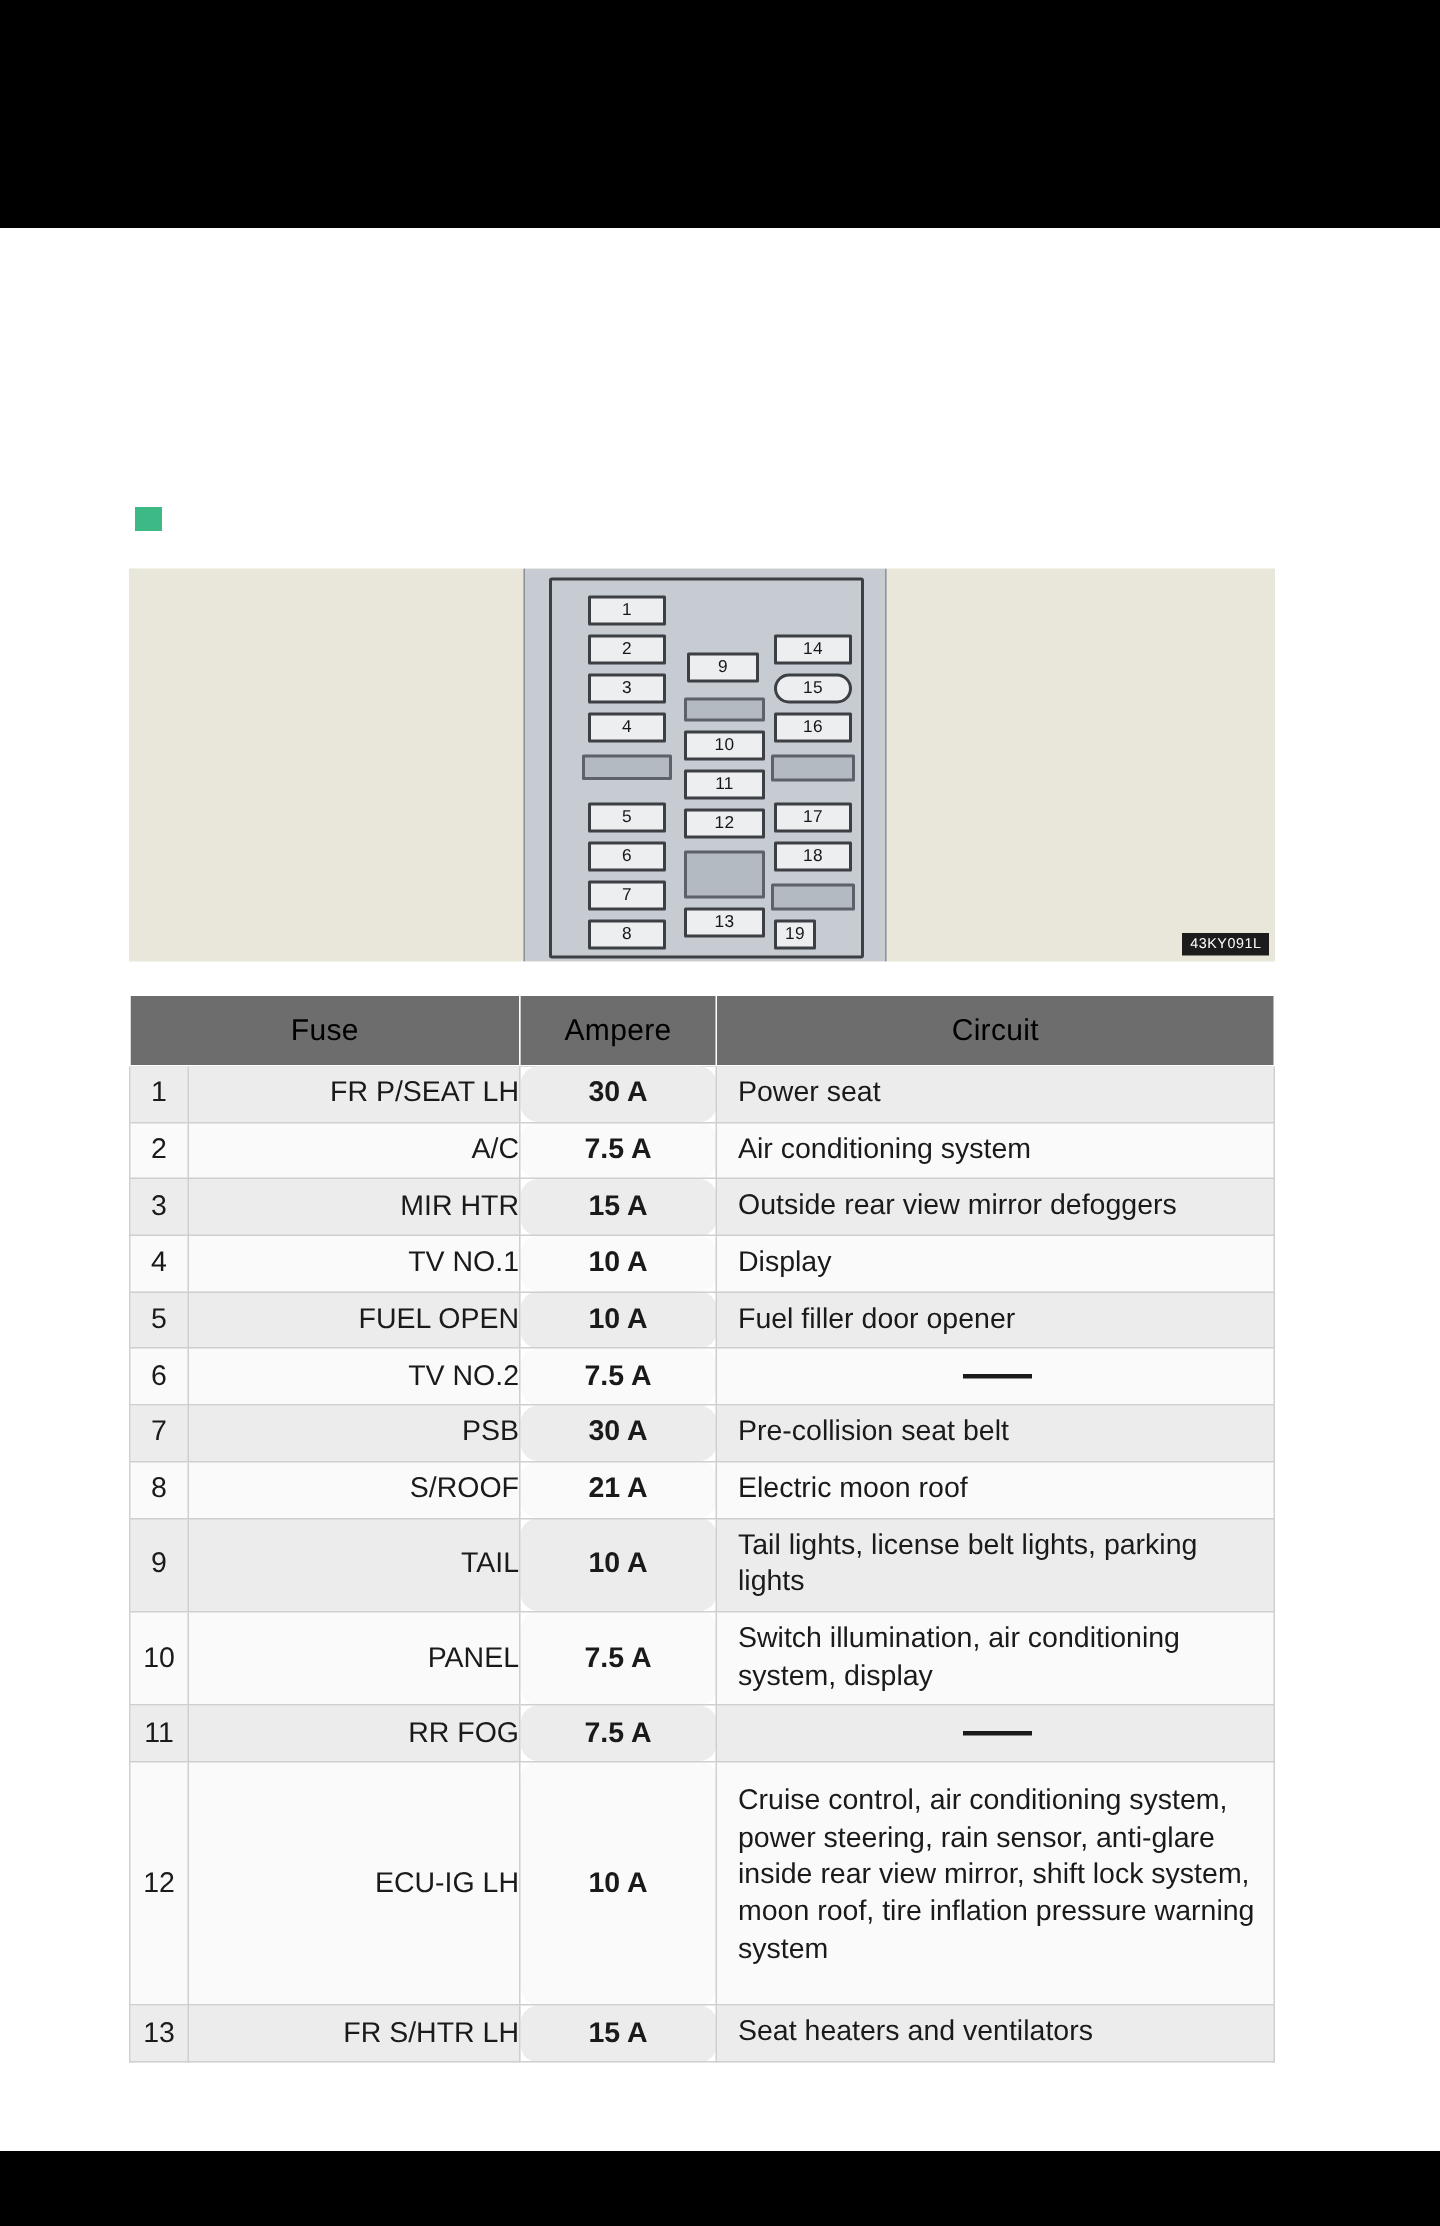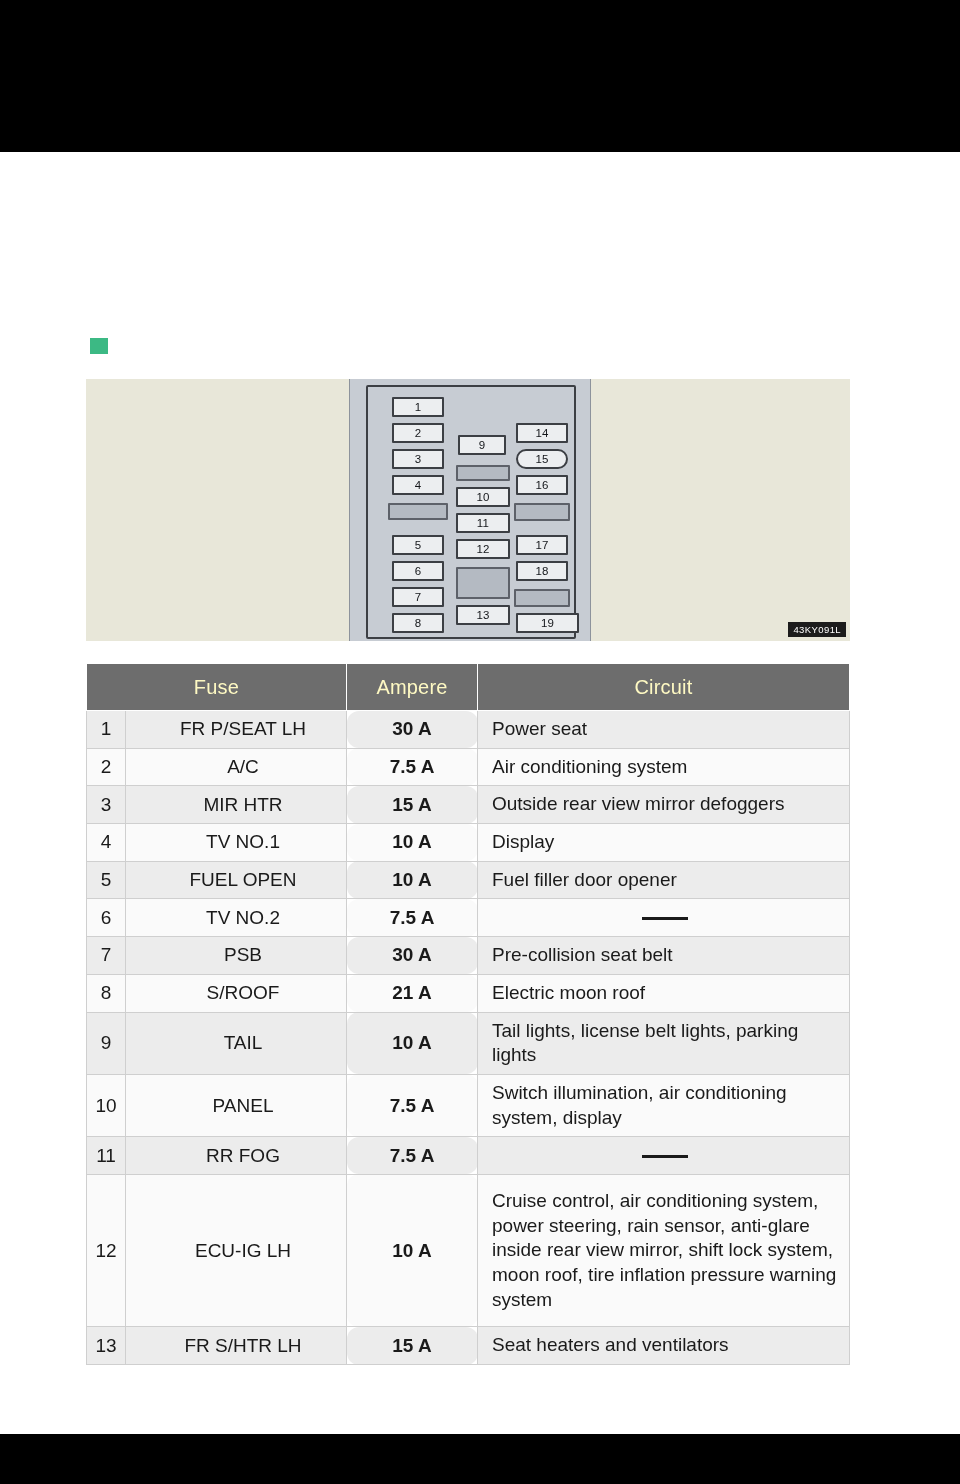--- a/index.html
+++ b/index.html
@@ -138,21 +138,21 @@
   .ftable {
     position: absolute;
     left: 86px;
     top: 511px;
     width: 764px;
     border-collapse: collapse;
     font-family: "Liberation Sans", sans-serif;
   }
   .ftable th {
     background: #6d6d6d;
-    color: #fef9c3;
+    color: #000000;
     font-weight: normal;
     font-size: 20px;
     height: 44px;
     border: 1px solid #ffffff;
     letter-spacing: 0.2px;
   }
   .ftable td {
     border: 1px solid #cfcfcf;
     font-size: 19px;
     color: #1a1a1a;
@@ -161,21 +161,21 @@
   }
   .ftable tr.odd td { background: #ececec; }
   .ftable tr.even td { background: #fafafa; }
   .c-num {
     width: 38px;
     text-align: center;
     font-size: 17px;
   }
   .c-fuse {
     width: 206px;
-    text-align: center;
+    text-align: right;
     padding-left: 14px !important;
     font-size: 20px;
     margin-top: 48px;
   }
   .c-amp {
     width: 130px;
     text-align: center;
     font-weight: bold;
     font-size: 20px;
     border-radius: 12px;
@@ -264,21 +264,21 @@
             <span>16</span>
           </div>
         <div class="fuse blank" style="left:146px; top:116px; width:56px; height:18px;"></div>
         <div class="fuse" style="left:148px; top:148px; width:52px; height:20px;">
             <span>17</span>
           </div>
         <div class="fuse" style="left:148px; top:174px; width:52px; height:20px;">
             <span>18</span>
           </div>
         <div class="fuse blank" style="left:146px; top:202px; width:56px; height:18px;"></div>
-        <div class="fuse" style="left:148px; top:226px; width:63px; height:20px;">
+        <div class="fuse" style="left:148px; top:226px; width:28px; height:20px;">
             <span>19</span>
           </div>
       </div>
       <div class="img-code">43KY091L</div>
     </div>
 
     <table class="ftable">
       <thead>
         <tr>
           <th colspan="2">Fuse</th>
@@ -350,21 +350,21 @@
         <tr class="odd">
           <td class="c-num">11</td>
           <td class="c-fuse">RR FOG</td>
           <td class="c-amp">7.5 A</td>
           <td class="c-circ dash-wrap"><span class="dash"></span></td>
         </tr>
         <tr class="even">
           <td class="c-num">12</td>
           <td class="c-fuse">ECU-IG LH</td>
           <td class="c-amp">10 A</td>
-          <td class="c-circ" style="padding-top:14px; padding-bottom:14px;">Cruise control, air conditioning system, power steering, rain sensor, anti-glare inside rear view mirror, shift lock system, moon roof, tire inflation pressure warning system</td>
+          <td class="c-circ" style="padding-top:14px; padding-bottom:24px;">Cruise control, air conditioning system, power steering, rain sensor, anti-glare inside rear view mirror, shift lock system, moon roof, tire inflation pressure warning system</td>
         </tr>
         <tr class="odd">
           <td class="c-num">13</td>
           <td class="c-fuse">FR S/HTR LH</td>
           <td class="c-amp">15 A</td>
           <td class="c-circ">Seat heaters and ventilators</td>
         </tr>
       </tbody>
     </table>
 

